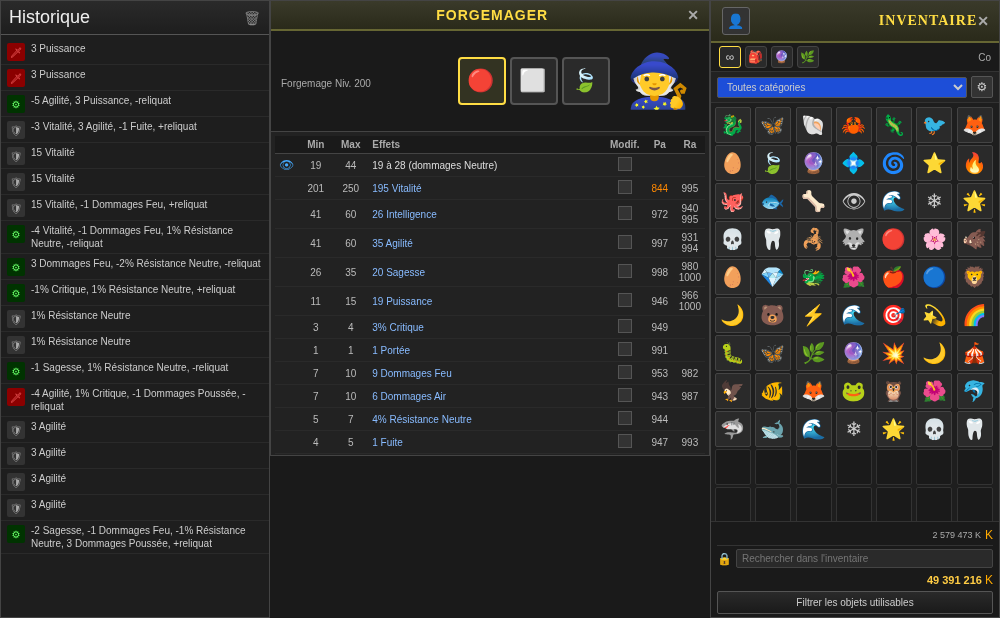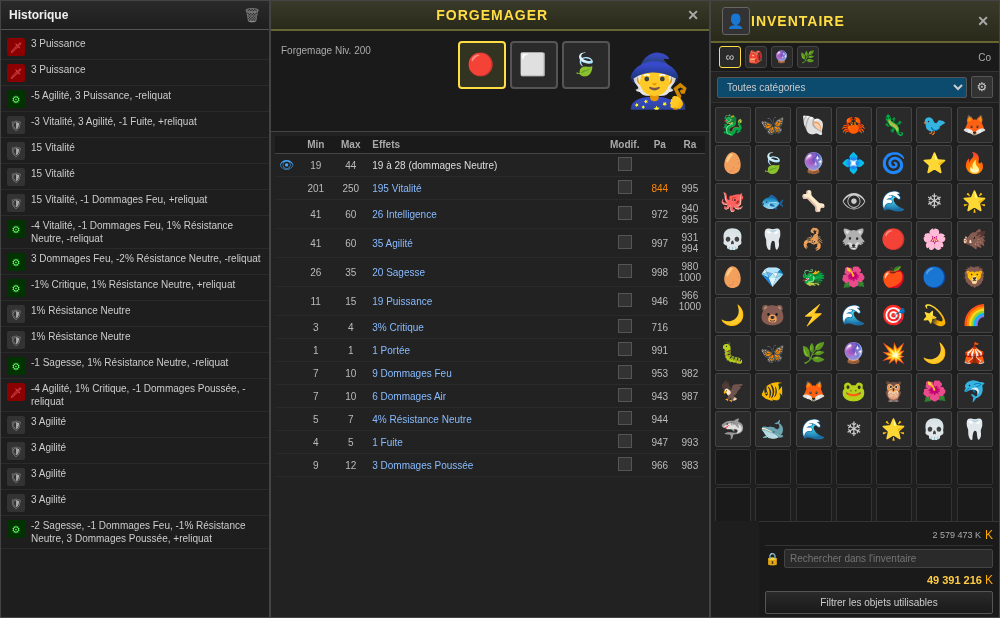--- a/index.html
+++ b/index.html
@@ -27,22 +27,22 @@
     .historique-header {
       background: linear-gradient(to bottom, #2a2a2a, #1e1e1e);
       padding: 6px 8px;
       display: flex;
       justify-content: space-between;
       align-items: center;
       border-bottom: 1px solid #555;
     }
     .historique-title {
       color: #eee;
-      font-size: 12px;
-      font-weight: bold;
+      font-size: 18px;
+      font-weight: normal;
     }
     .trash-icon {
       color: #888;
       cursor: pointer;
       font-size: 14px;
     }
     .historique-list {
       flex: 1;
       overflow-y: auto;
       padding: 4px 0;
@@ -72,21 +72,21 @@
     .hist-text {
       color: #ccc;
       font-size: 10px;
       line-height: 1.3;
       flex: 1;
     }
 
     
     .forgemager-panel {
       width: 440px;
-      height: 618px;
+      height: 456px;
       background: #222;
       border: 1px solid #444;
       display: flex;
       flex-direction: column;
     }
     .forgemager-header {
       background: linear-gradient(to bottom, #3a3a2a, #2a2a1a);
       padding: 6px 10px;
       display: flex;
       justify-content: space-between;
@@ -104,20 +104,21 @@
     .close-btn {
       color: #aaa;
       cursor: pointer;
       font-size: 14px;
       font-weight: bold;
     }
 
     .forge-top {
       padding: 10px;
       display: flex;
+      align-items: center;
       gap: 2px;
       background: #1a1a1a;
       border-bottom: 1px solid #444;
     }
     .forge-slots {
       display: flex;
       gap: 4px;
       flex: 1;
       justify-content: center;
     }
@@ -239,21 +240,22 @@
       justify-content: space-between;
       align-items: center;
       border-bottom: 2px solid #666633;
     }
     .inventaire-title {
       color: #ffdd44;
       font-size: 14px;
       font-weight: bold;
       letter-spacing: 1px;
       flex: 1;
-      text-align: left;
+      text-align: right;
+      font-family: Liberation Serif, serif;
     }
     .inv-icon-btn {
       width: 22px;
       height: 22px;
       background: #2a2a2a;
       border: 1px solid #444;
       border-radius: 3px;
       display: flex;
       align-items: center;
       justify-content: center;
@@ -264,21 +266,21 @@
     .inv-category-row {
       display: flex;
       align-items: center;
       gap: 4px;
       padding: 4px 6px;
       background: #222;
       border-bottom: 1px solid #333;
     }
     .inv-category-select {
       flex: 1;
-      background: #0c4a6e;
+      background: #1d4ed8;
       border: 1px solid #555;
       color: #ccc;
       padding: 3px 5px;
       font-size: 10px;
       border-radius: 2px;
     }
     .inv-gear-btn {
       width: 22px;
       height: 22px;
       background: #333;
@@ -312,21 +314,20 @@
       position: relative;
       font-size: 18px;
       overflow: hidden;
     }
     .inv-item.empty { background: #1a1a1a; border-color: #333; }
 
     .inv-footer {
       background: #1a1a1a;
       border-top: 1px solid #333;
       padding: 3px 6px;
-      margin-left: 48px;
     }
     .inv-currency {
       display: flex;
       justify-content: flex-end;
       align-items: center;
       gap: 4px;
       padding: 3px 0;
       border-bottom: 1px solid #333;
     }
     .kama-icon { color: #ffaa00; font-size: 12px; }
@@ -598,21 +599,21 @@
     <td class="col-modif center"><span class="stat-box"></span></td>
     <td class="col-pa center"><span class="stat-val">946</span></td>
     <td class="col-ra center"><span class="stat-val">966 1000</span></td>
   </tr>
           <tr>
     <td class="col-eye"></td>
     <td class="col-min center"><span class="stat-val">3</span></td>
     <td class="col-max center"><span class="stat-val">4</span></td>
     <td class="col-effet"><span class="effect-text">3% Critique</span></td>
     <td class="col-modif center"><span class="stat-box"></span></td>
-    <td class="col-pa center"><span class="stat-val">716</span></td>
+    <td class="col-pa center"><span class="stat-val">949</span></td>
     <td class="col-ra center"><span class="stat-val"></span></td>
   </tr>
           <tr>
     <td class="col-eye"></td>
     <td class="col-min center"><span class="stat-val">1</span></td>
     <td class="col-max center"><span class="stat-val">1</span></td>
     <td class="col-effet"><span class="effect-text">1 Portée</span></td>
     <td class="col-modif center"><span class="stat-box"></span></td>
     <td class="col-pa center"><span class="stat-val">991</span></td>
     <td class="col-ra center"><span class="stat-val"></span></td>

